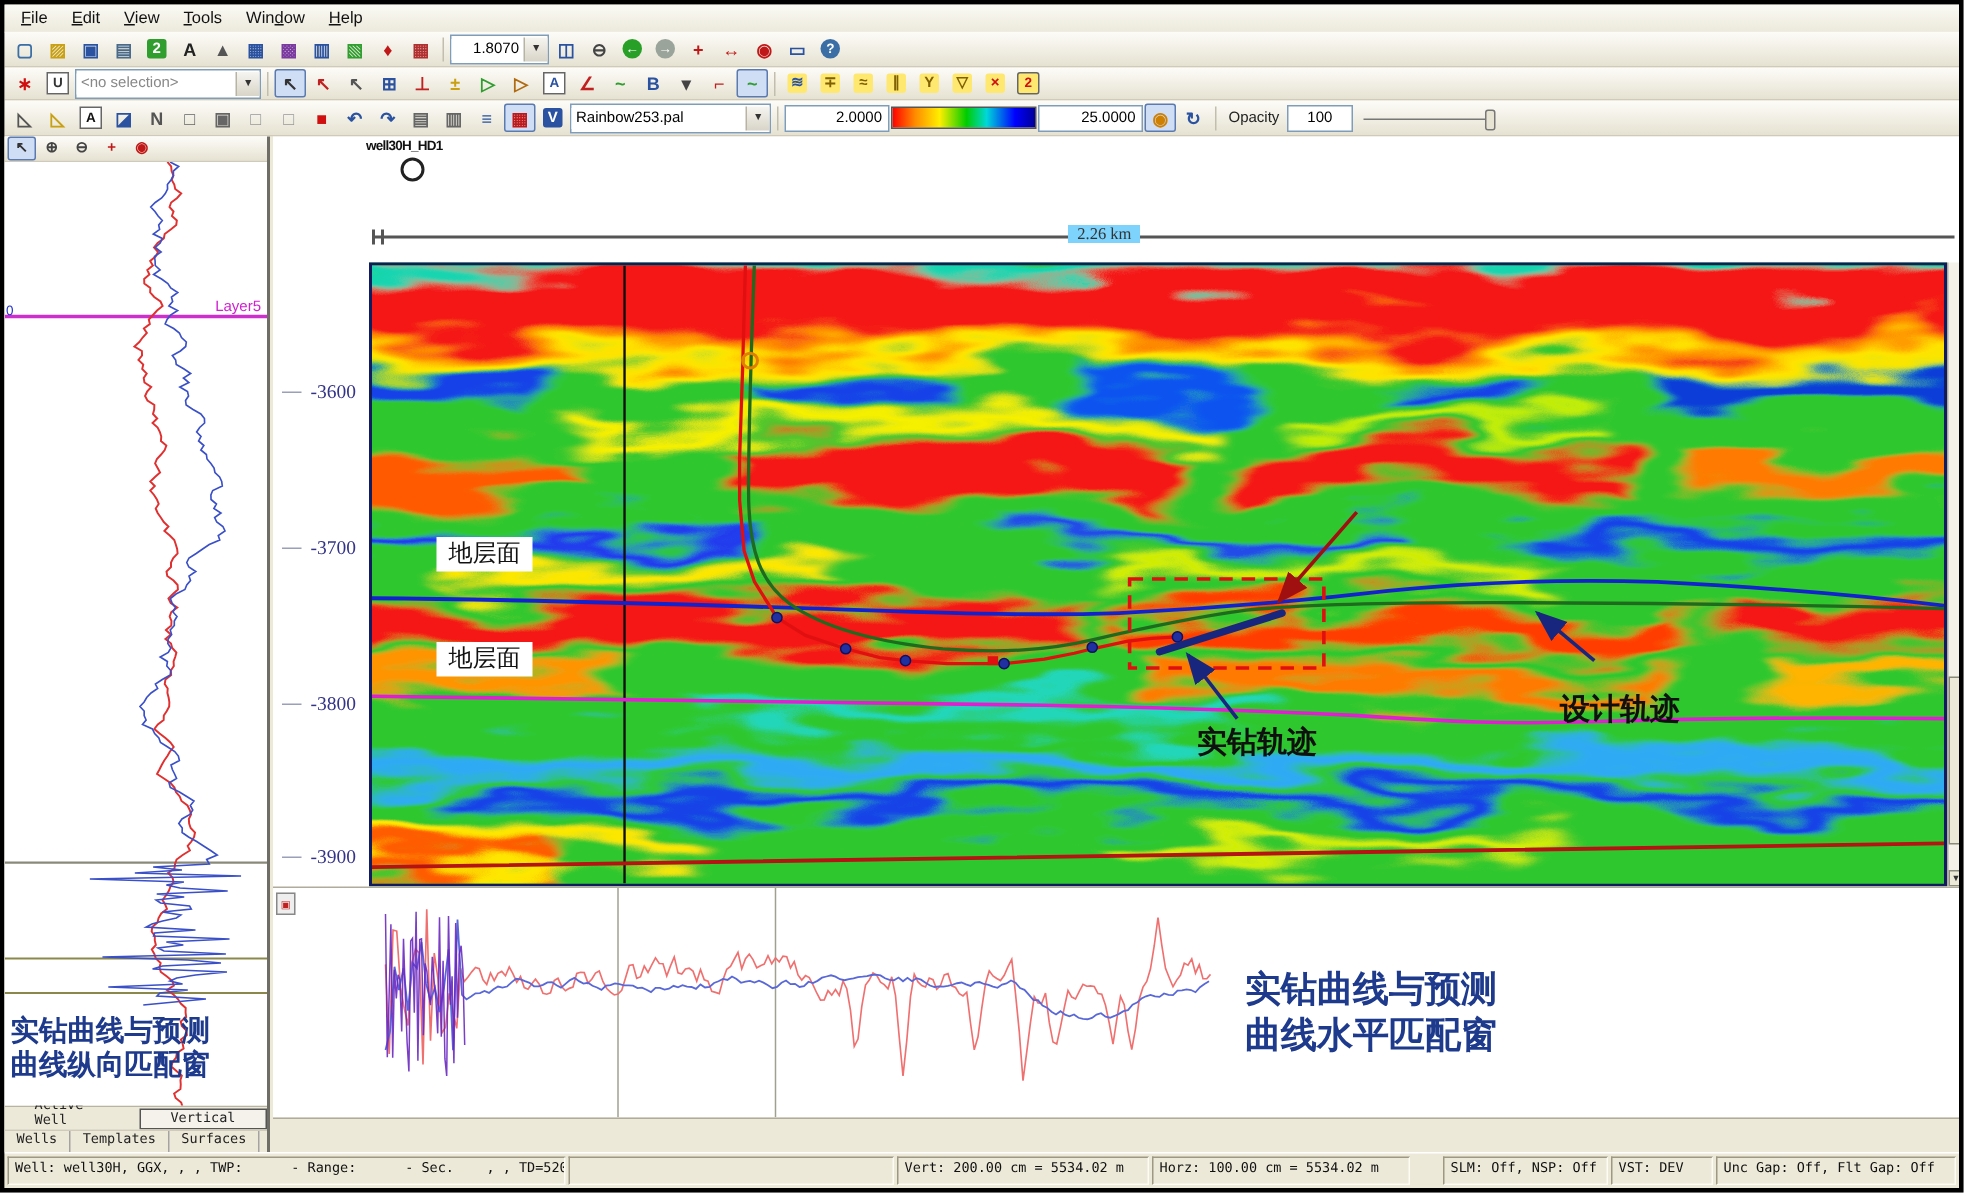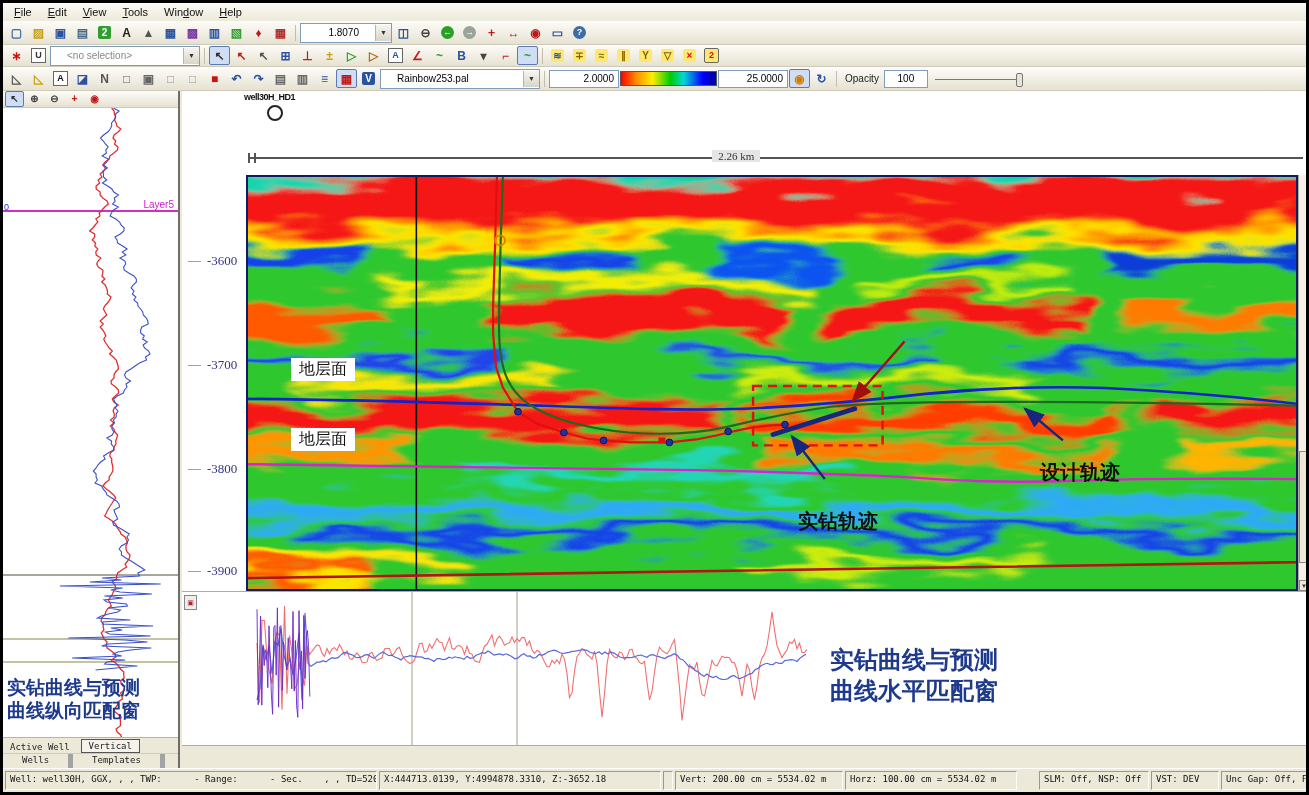--- a/index.html
+++ b/index.html
@@ -21,21 +21,21 @@
   #tb3{top:64px;height:24px;}
   .tbtn{width:19px;height:17px;display:inline-flex;align-items:center;justify-content:center;
         border:1px solid transparent;border-radius:2px;font-size:12px;line-height:1;cursor:default;flex:0 0 auto;}
   .tbtn.sel{background:#cfddf5;border-color:#5a7ab0;}
   .tbtn .g{display:inline-flex;align-items:center;justify-content:center;font-weight:bold;}
   .tbtn .g.chip{width:13px;height:13px;border-radius:2px;font-size:10px;}
   .tbtn .g.round{width:13px;height:13px;border-radius:50%;font-size:9px;}
   .tbtn .g.boxed{width:13px;height:13px;border:1px solid #666;font-size:9px;background:#fff;}
   .sep{width:1px;height:16px;background:#c2bead;margin:0 3px;flex:0 0 auto;}
   .combo{display:inline-flex;align-items:center;height:18px;background:#fff;border:1px solid #7f9db9;flex:0 0 auto;}
-  .combo input{border:none;outline:none;font-size:10px;height:14px;padding:0 16px;font-family:"Liberation Sans",sans-serif;}
+  .combo input{border:none;outline:none;font-size:10px;height:14px;padding:0 3px;font-family:"Liberation Sans",sans-serif;}
   .combo .arr{width:15px;height:16px;display:flex;align-items:center;justify-content:center;font-size:7px;color:#333;
               background:linear-gradient(#f6f5f0,#d8d4c8);border-left:1px solid #b8b4a4;}
   .numfield{width:60px;height:16px;border:1px solid #7f9db9;background:#fff;font-size:10px;text-align:right;padding:0 4px;outline:none;}
   .grad{width:95px;height:13px;border:1px solid #555;flex:0 0 auto;
         background:linear-gradient(90deg,#f00 0%,#ff8c00 16%,#ffee00 33%,#00cc00 52%,#00d8d8 66%,#0000ff 86%,#000099 100%);}
   .opacity-label{font-size:10px;color:#222;margin:0 4px;}
   .slider{position:relative;width:88px;height:14px;flex:0 0 auto;margin-left:6px;}
   .slider .track{position:absolute;left:0;right:6px;top:7px;height:1px;background:#777;}
   .slider .thumb{position:absolute;right:0;top:1px;width:5px;height:12px;background:#e8e4d4;border:1px solid #777;border-radius:2px;}
 
@@ -48,35 +48,35 @@
   .mini-tbar{height:16px;display:flex;align-items:center;background:linear-gradient(#fdfcf8,#e6e2d2);
              border-bottom:1px solid #cfcaba;padding-left:2px;gap:1px;}
   .mini-tbar .tbtn{width:17px;height:14px;font-size:10px;}
   .log-area{position:relative;flex:1;background:#fff;overflow:hidden;}
   .log-area svg{position:absolute;left:0;top:0;}
   .zero-label{position:absolute;left:1px;top:94px;font-size:9px;color:#2233cc;}
   .layer-label{position:absolute;right:4px;top:91px;font-size:10px;color:#d020d0;}
   .v-caption{position:absolute;left:4px;top:568px;font-size:19px;line-height:23px;font-weight:bold;color:#1e3a8c;white-space:nowrap;}
   .tabs1{height:15px;display:flex;align-items:flex-end;background:#ece9d8;border-top:1px solid #b8b4a4;
          font-family:"DejaVu Sans Mono",monospace;font-size:9px;color:#222;}
-  .tabs1 .tab{padding:1px 7px;}
+  .tabs1 .tab{padding:1px 20px;}
   .tabs1 .tab.selected{border:1px solid #555;background:#f4f2ea;margin-left:4px;}
   .tabs2{height:14px;display:flex;background:#ece9d8;border-top:1px solid #cfcaba;
          font-family:"DejaVu Sans Mono",monospace;font-size:9px;color:#222;}
-  .tabs2 .tab{padding:1px 19px;border-right:5px solid #a3a3a3;}
+  .tabs2 .tab{padding:1px 8px;border-right:1px solid #a3a3a3;}
 
   
   .main-view{position:absolute;left:179px;top:0;width:1124px;height:677px;background:#fff;}
   .well-label{position:absolute;left:62px;top:1px;font-size:9px;font-weight:bold;letter-spacing:-0.5px;color:#111;}
   .well-circle{position:absolute;left:85px;top:14px;width:12px;height:12px;border:2px solid #222;border-radius:50%;}
   .scalebar{position:absolute;left:66px;right:3px;top:62px;height:10px;}
   .scalebar .line{position:absolute;left:0;right:0;top:4px;height:2px;background:#555;}
   .scalebar .tick{position:absolute;top:0;width:2px;height:10px;background:#555;}
   .scalebar .tick.l{left:0;} .scalebar .tick.r{right:0;}
-  .scalebar .slabel{position:absolute;left:44%;top:-3px;background:#e5e5e5;padding:0 6px;font-size:11px;
+  .scalebar .slabel{position:absolute;left:44%;top:-3px;background:#7dd3fc;padding:0 6px;font-size:11px;
                     font-family:"Liberation Serif",serif;color:#333;}
   .gutter{position:absolute;left:0;top:84px;width:64px;height:416px;background:#fff;}
   .tick{position:absolute;left:6px;display:flex;align-items:center;gap:6px;height:16px;}
   .tick .dash{width:13px;height:1px;background:#9aa0b8;}
   .tick .dlabel{font-family:"Liberation Serif",serif;font-size:13px;color:#333388;}
   .seismic-wrap{position:absolute;left:64px;top:84px;width:1052px;height:416px;border:2px solid #101c5e;box-sizing:border-box;background:#2ec82e;}
   .seismic-wrap svg{display:block;width:1048px;height:412px;}
 
   .v-scroll{position:absolute;left:1116px;top:84px;width:11px;height:416px;background:#f4f2e8;border-left:1px solid #b0ac9c;box-sizing:border-box;}
   .v-scroll .thumb{position:absolute;left:0;top:276px;width:10px;height:112px;background:#ece9d8;border:1px solid #8a8a7a;box-sizing:border-box;}
@@ -512,21 +512,21 @@
           <line x1="527" y1="260" x2="609" y2="234" stroke="#18267e" stroke-width="5" stroke-linecap="round"></line>
           <rect x="507" y="211" width="130" height="60" fill="none" stroke="#e01010" stroke-width="2.4" stroke-dasharray="9 6"></rect>
           <line x1="659" y1="166" x2="607" y2="226" stroke="#a01010" stroke-width="2.4" marker-end="url(#arRed)"></line>
           <line x1="579" y1="305" x2="546" y2="262" stroke="#18267e" stroke-width="2.4" marker-end="url(#arNavy)"></line>
           <line x1="818" y1="266" x2="780" y2="234" stroke="#18267e" stroke-width="2.4" marker-end="url(#arNavy)"></line>
         </svg>
       </div>
 
       <div class="surface-label" style="left:109px;top:267px;">地层面</div>
       <div class="surface-label" style="left:109px;top:337px;">地层面</div>
-      <div class="traj-label" style="left:616px;top:401px;text-align:center;">实钻轨迹</div>
+      <div class="traj-label" style="left:616px;top:374px;text-align:center;">实钻轨迹</div>
       <div class="traj-label" style="left:858px;top:352px;">设计轨迹</div>
 
       <div class="v-scroll">
         <span class="thumb"></span>
         <span class="sbtn">▼</span>
       </div>
 
       <div class="bottom-panel">
         <span class="bp-icon">▣</span>
         <svg id="botsvg" width="1124" height="153" viewBox="0 0 1124 153">
@@ -541,21 +541,20 @@
           <div>曲线水平匹配窗</div>
         </div>
       </div>
 
       <div class="tabstrip-right"></div>
     </div>
   </div>
 
   <div class="sbar">
     <span class="sseg" style="flex-basis:362px;">Well: well30H, GGX, , , TWP:      - Range:      - Sec.    , , TD=5200.00</span>
-    <span class="sseg" style="flex-basis:272px;">X:444713.0139, Y:4994878.3310, Z:-3652.18</span>
     <span class="sseg fill"></span>
     <span class="sseg" style="flex-basis:158px;">Vert: 200.00 cm = 5534.02 m</span>
     <span class="sseg" style="flex-basis:162px;">Horz: 100.00 cm = 5534.02 m</span>
     <span class="sseg" style="flex-basis:100px;margin-left:20px;">SLM: Off, NSP: Off</span>
     <span class="sseg" style="flex-basis:58px;">VST: DEV</span>
     <span class="sseg" style="flex-basis:150px;">Unc Gap: Off, Flt Gap: Off</span>
   </div>
 
  </div>
 </div>

